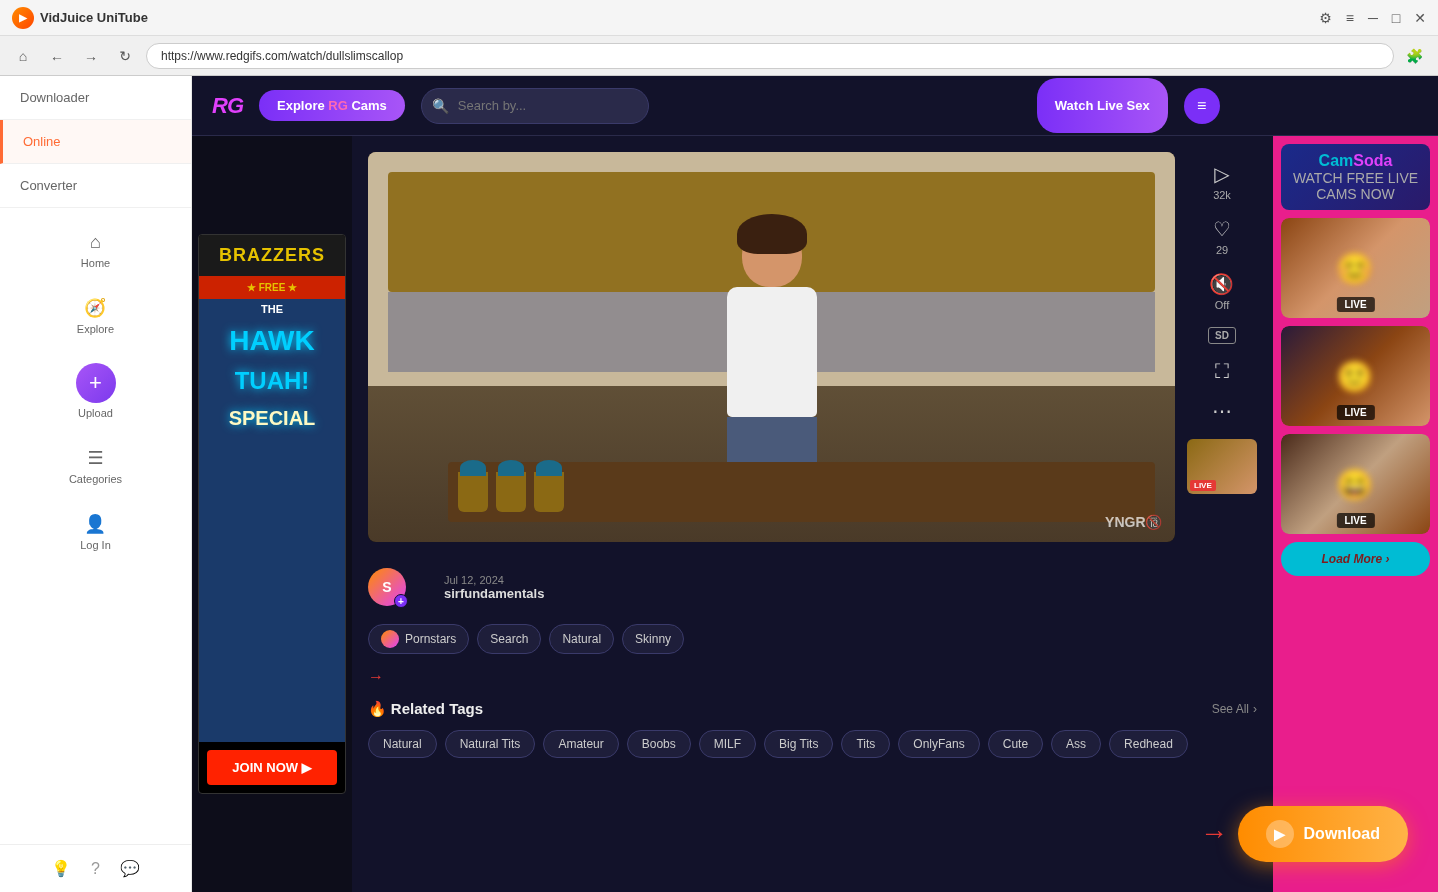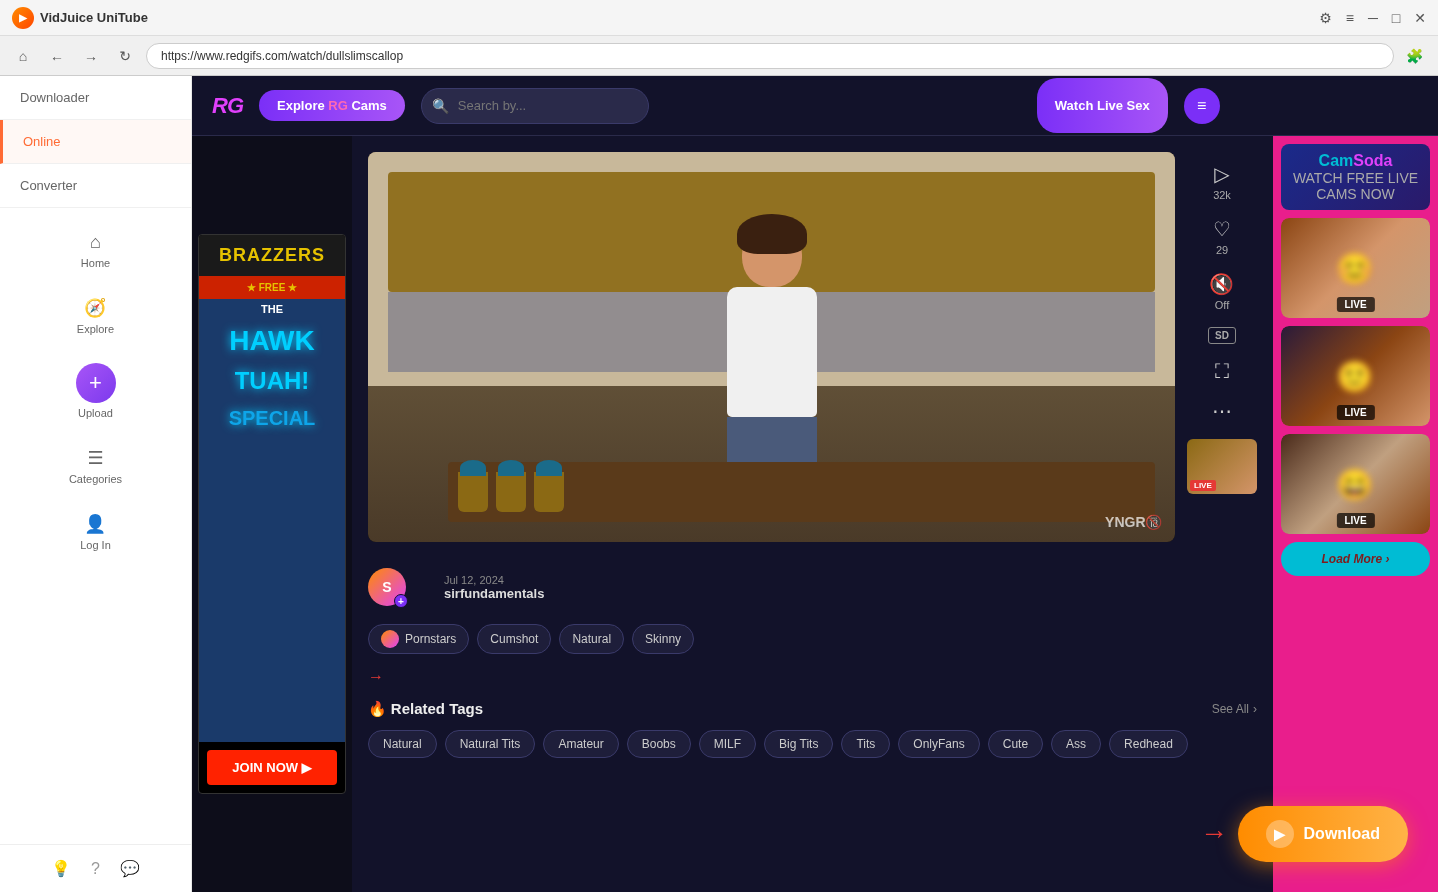--- a/index.html
+++ b/index.html
@@ -301,21 +301,21 @@
       color: #00cfff;
       font-size: 24px;
       font-weight: 900;
       text-align: center;
       padding: 4px;
       width: 100%;
       text-shadow: 0 0 10px #00cfff;
     }
     .ad-special {
       background: #1a3a6a;
-      color: #0ea5e9;
+      color: #fef9c3;
       font-size: 20px;
       font-weight: 900;
       text-align: center;
       padding: 8px 4px;
       width: 100%;
       text-shadow: 0 0 10px #00cfff;
       flex: 1;
     }
     .ad-join-btn {
       background: #ff2200;
@@ -896,21 +896,21 @@
             <div class="video-channel">sirfundamentals</div>
           </div>
         </div>
 
         <div class="tags-bar">
           <div class="tag-pill">
             <div class="tag-avatar"></div>
             <span>Pornstars</span>
           </div>
           <div class="tag-pill">
-            <span>Cumshot</span>
+            <span>Search</span>
           </div>
           <div class="tag-pill">
             <span>Natural</span>
           </div>
           <div class="tag-pill">
             <span>Skinny</span>
           </div>
         </div>
 
         <div style="color:#e53935;font-size:16px;padding:4px 0;">→</div>

